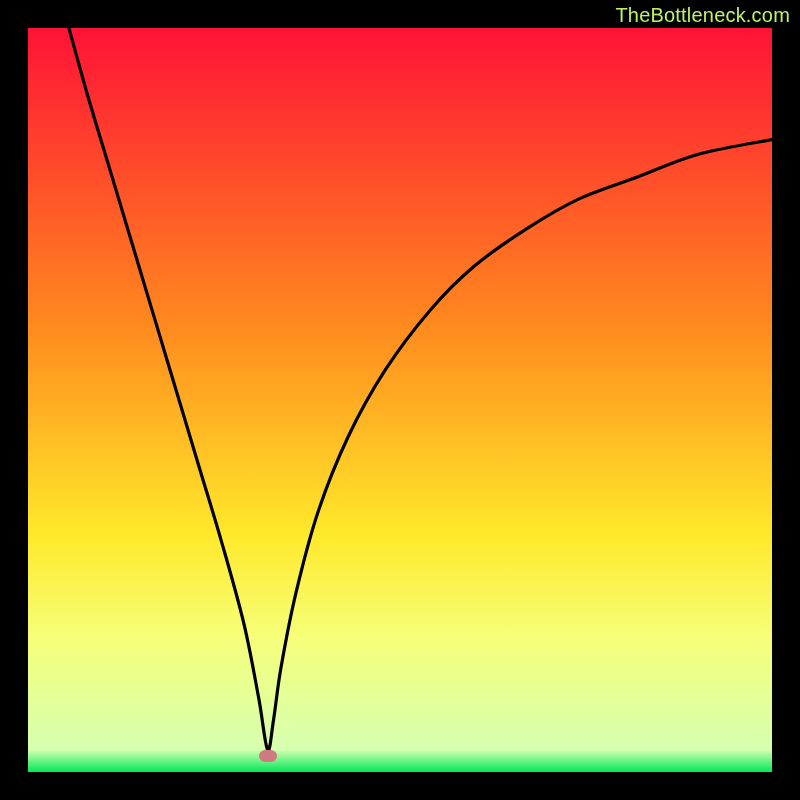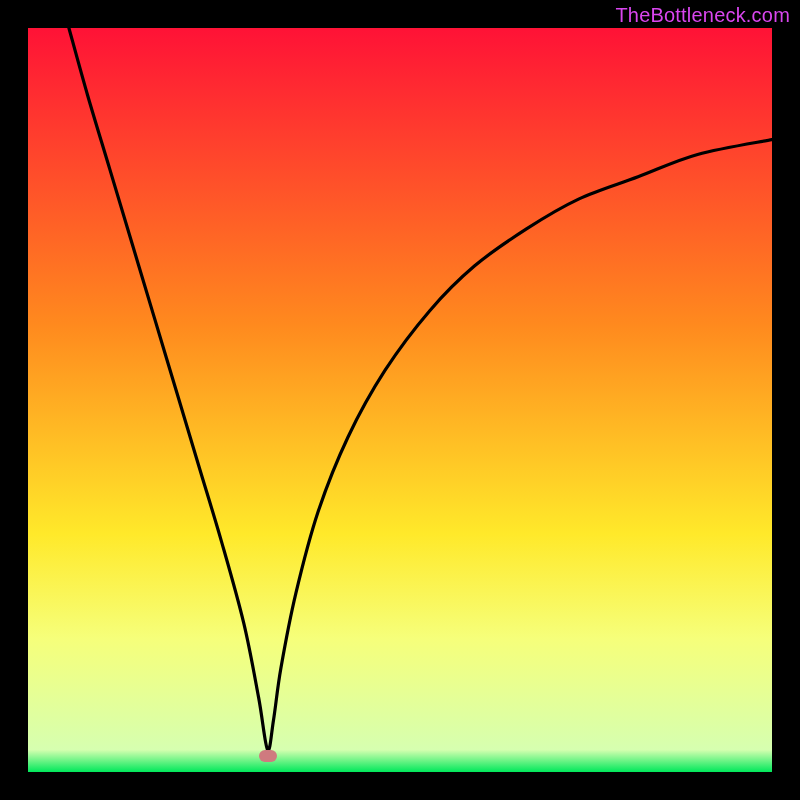--- a/index.html
+++ b/index.html
@@ -23,21 +23,21 @@
     position: absolute;
     left: 0;
     top: 0;
     width: 744px;
     height: 744px;
   }
   .watermark {
     position: absolute;
     top: 4px;
     right: 10px;
-    color: #d946ef;
+    color: #bef264;
     font-size: 20px;
     font-weight: 500;
     letter-spacing: 0.2px;
   }
   .marker {
     position: absolute;
     width: 18px;
     height: 12px;
     border-radius: 6px / 6px;
     background: #cf7a7f;

